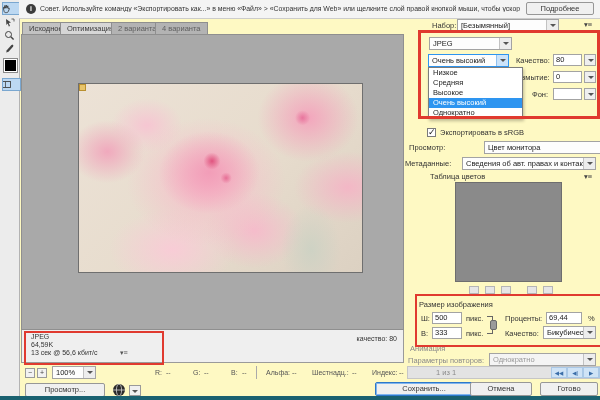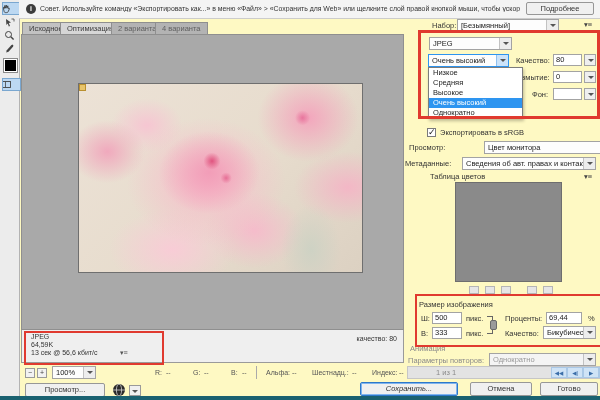--- a/index.html
+++ b/index.html
@@ -170,21 +170,21 @@
     <svg width="14" height="14" viewBox="0 0 14 14">
         <circle cx="7" cy="7" r="6" fill="#2b2b2b"></circle>
         <ellipse cx="7" cy="7" rx="2.6" ry="6" fill="none" stroke="#e8e8e8" stroke-width="0.7"></ellipse>
         <line x1="1" y1="7" x2="13" y2="7" stroke="#e8e8e8" stroke-width="0.7"></line>
       </svg>
   </div>
   <div class="abs" style="left:129px;top:385px;width:12px;height:11px;border:1px solid #9a9a9a;background:#f0f0f0;box-sizing:border-box;">
     <span class="chev" style="position:absolute;right:0;top:0;bottom:0;width:11px;background:none;border:none;"></span>
   </div>
 
-  <div class="btn focusblue" style="left:360px;top:382px;width:98px;font-style:italic;">Сохранить...</div>
+  <div class="btn focusblue" style="left:375px;top:382px;width:98px;">Сохранить...</div>
   <div class="btn" style="left:470px;top:382px;width:62px;">Отмена</div>
   <div class="btn" style="left:540px;top:382px;width:58px;">Готово</div>
 
   <div class="abs" style="left:0;top:396px;width:600px;height:4px;background:#1a6170;"></div>
 
   <span class="lbl" style="left:432px;top:21px;">Набор:</span>
   <div class="sel" style="left:457px;top:19px;width:102px;">
     <span>[Безымянный]</span>
     <span class="chev"></span>
   </div>

